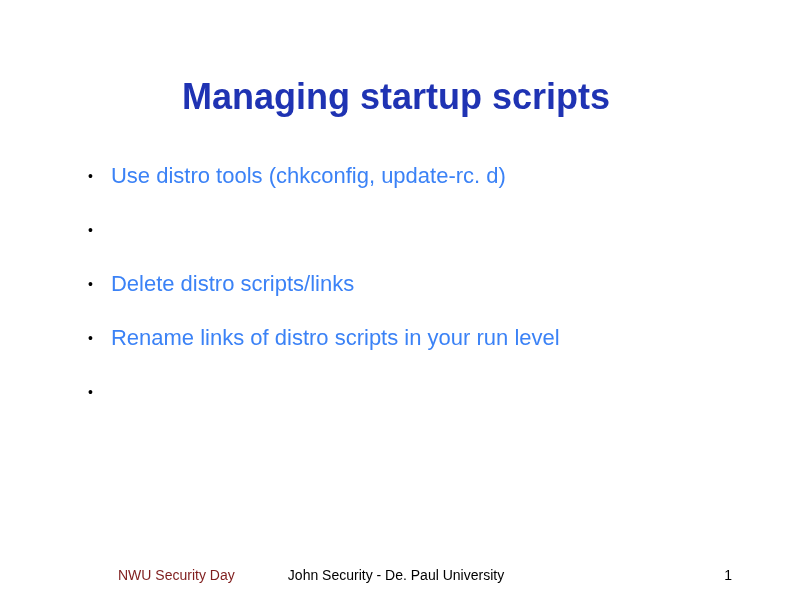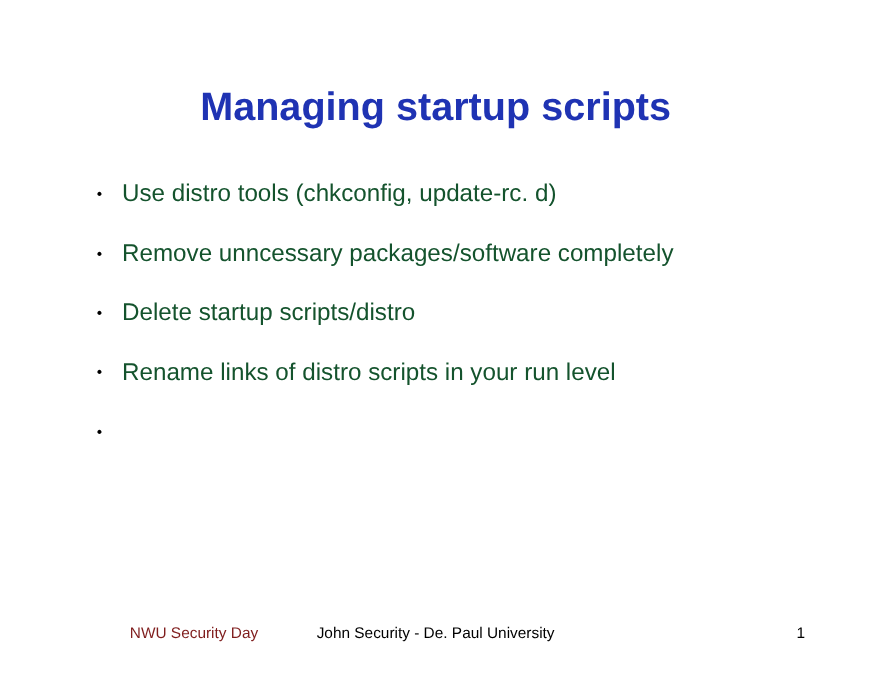--- a/index.html
+++ b/index.html
@@ -41,21 +41,21 @@
   }
   .dot {
     font-size: 14px;
     line-height: 28px;
     margin-right: 18px;
     color: #000;
   }
   .btext {
     font-size: 22px;
     line-height: 28px;
-    color: #14532d;
+    color: #3b82f6;
   }
   .codeblock {
     position: absolute;
     top: 438px;
     left: 88px;
     right: 70px;
   }
   .codeline {
     font-family: "Courier New", Courier, monospace;
     font-size: 18px;
@@ -101,25 +101,24 @@
 
   <div class="title">Managing startup scripts</div>
 
   <div class="bullets">
     <div class="bullet">
       <span class="dot">•</span>
       <span class="btext">Use distro tools (chkconfig, update-rc. d)</span>
     </div>
     <div class="bullet">
       <span class="dot">•</span>
-      <span class="btext">Remove unncessary packages/software completely</span>
     </div>
     <div class="bullet">
       <span class="dot">•</span>
-      <span class="btext">Delete startup scripts/distro</span>
+      <span class="btext">Delete distro scripts/links</span>
     </div>
     <div class="bullet">
       <span class="dot">•</span>
       <span class="btext">Rename links of distro scripts in your run level</span>
     </div>
     <div class="bullet">
       <span class="dot">•</span>
     </div>
   </div>
 

